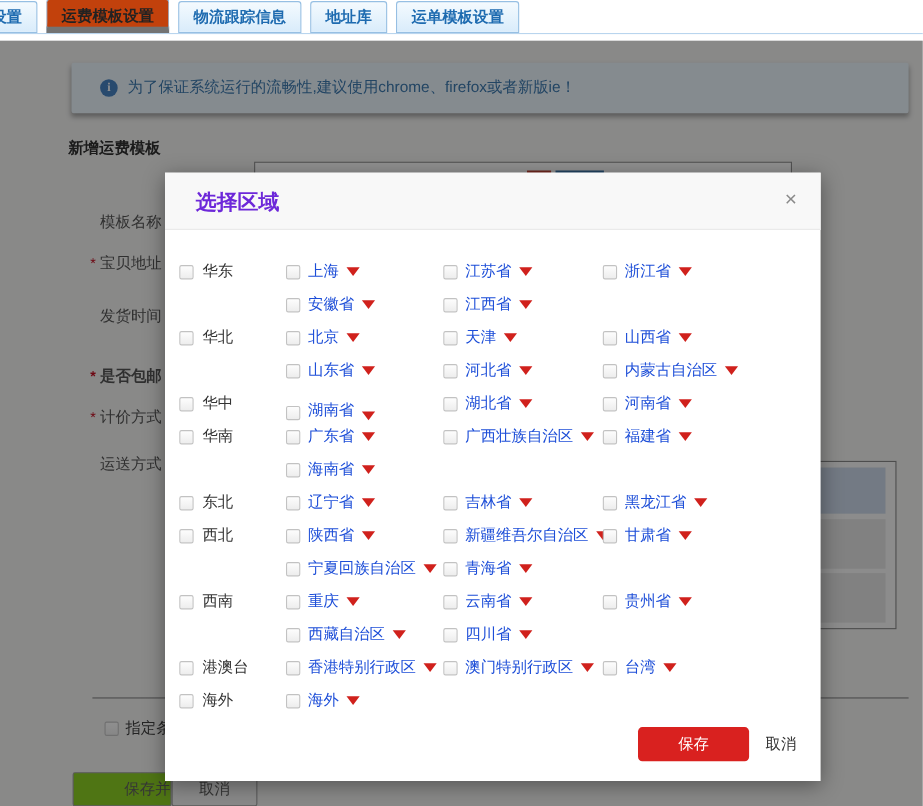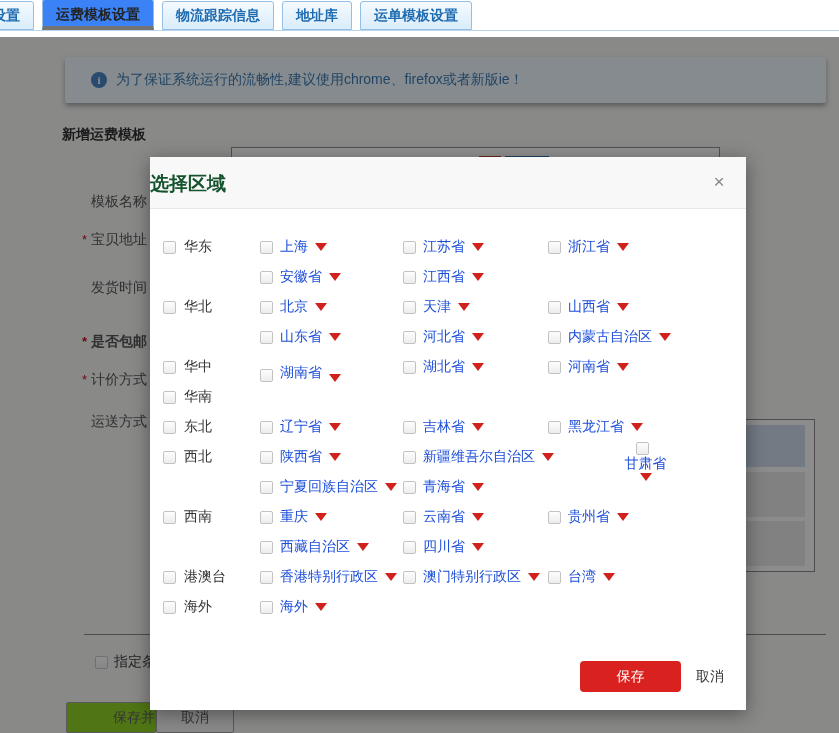--- a/index.html
+++ b/index.html
@@ -8,22 +8,22 @@
   .stage { position:relative; width:839px; height:733px; overflow:hidden; background:#fff; }
 
   
   .tabbar { position:absolute; top:0; left:0; width:839px; height:31px;
     border-bottom:1px solid #b9d5ee; display:flex; align-items:flex-end; z-index:3; background:#fff; }
   .tab { height:29px; line-height:27px; padding:0 13px; margin-right:8px;
     border:1px solid #96bfe3; border-radius:3px 3px 0 0; white-space:nowrap;
     background:linear-gradient(#f4fafe,#d9ecfb); color:#1e6bb0;
     font-size:14px; font-weight:bold; cursor:pointer; }
   .tab.first { margin-left:-64px; }
-  .tab.active { background:#3b82f6; color:#222; height:31px; line-height:29px;
-    border-bottom:4px solid #737373; position:relative; z-index:4; }
+  .tab.active { background:#c2410c; color:#222; height:31px; line-height:29px;
+    border-bottom:6px solid #737373; position:relative; z-index:4; }
 
   
   .content { position:absolute; top:37px; left:0; width:839px; height:696px; background:#f1f1f0; }
   .banner { position:absolute; left:65px; top:20px; width:761px; height:46px;
     background:#eaf5fd; border-radius:2px; box-shadow:0 3px 5px rgba(0,0,0,.35);
     display:flex; align-items:center; padding-left:26px; }
   .info-ic { width:16px; height:16px; border-radius:50%; background:#3b7bbf; color:#fff;
     font-size:11px; font-weight:bold; text-align:center; line-height:16px; margin-right:9px;
     font-family:"Liberation Serif","DejaVu Serif",serif; }
   .banner span.txt { color:#3172ab; font-size:14px; }
@@ -54,21 +54,21 @@
   .btn-save-return { left:66px; top:665px; width:90px; background:#84cc16;padding-left:46px; }
   .btn-cancel-back { left:156px; top:665px; width:78px; background:#f2f2f1; }
 
   .overlay { position:absolute; top:37px; left:0; width:839px; height:696px;
     background:rgba(20,20,20,.47); z-index:10; }
 
   
   .modal { position:absolute; left:150px; top:157px; width:596px; height:553px; z-index:20;
     background:#fff; box-shadow:0 4px 18px rgba(0,0,0,.4); }
   .m-head { position:relative; height:52px; background:#f8f8f8; border-bottom:1px solid #e8e8e8; }
-  .m-title { position:absolute; left:0; top:14px; font-size:19px; font-weight:bold; color:#14532d; }
+  .m-title { position:absolute; left:28px; top:14px; font-size:19px; font-weight:bold; color:#6d28d9; }
   .m-close { position:absolute; right:15px; top:13px; width:24px; height:24px; text-align:center;
     line-height:24px; font-size:19px; color:#8a8a8a; cursor:pointer; }
   .m-body { position:absolute; left:13px; top:75px; right:10px; }
   .group { display:flex; }
   .region-cell { width:97px; height:30px; display:flex; align-items:center; flex:none; }
   .region-cell .lb { font-size:14px; color:#333; margin-left:8px; }
   .prov-grid { display:grid; grid-template-columns:143px 145px 1fr; grid-auto-rows:30px; flex:1; }
   .prov { display:flex; align-items:center; white-space:nowrap; cursor:pointer; }
   .prov .lb { font-size:14px; color:#1d4ed8; margin-left:7px; }
   .tri { width:0; height:0; border-left:6px solid transparent; border-right:6px solid transparent;
@@ -226,20 +226,42 @@
               <span class="lb">河南省</span>
               <span class="tri"></span>
             </div>
           </div>
         </div>
         <div class="group">
           <div class="region-cell">
             <span class="cb"></span>
             <span class="lb">华南</span>
           </div>
+          <div class="prov-grid">
+            <div class="prov" style="grid-area: 1 / 1;">
+              <span class="cb"></span>
+              <span class="lb">广东省</span>
+              <span class="tri"></span>
+            </div>
+            <div class="prov" style="grid-area: 1 / 2;">
+              <span class="cb"></span>
+              <span class="lb">广西壮族自治区</span>
+              <span class="tri"></span>
+            </div>
+            <div class="prov" style="grid-area: 1 / 3;">
+              <span class="cb"></span>
+              <span class="lb">福建省</span>
+              <span class="tri"></span>
+            </div>
+            <div class="prov" style="grid-area: 2 / 1;">
+              <span class="cb"></span>
+              <span class="lb">海南省</span>
+              <span class="tri"></span>
+            </div>
+          </div>
         </div>
         <div class="group">
           <div class="region-cell">
             <span class="cb"></span>
             <span class="lb">东北</span>
           </div>
           <div class="prov-grid">
             <div class="prov" style="grid-area: 1 / 1;">
               <span class="cb"></span>
               <span class="lb">辽宁省</span>
@@ -266,21 +288,21 @@
             <div class="prov" style="grid-area: 1 / 1;">
               <span class="cb"></span>
               <span class="lb">陕西省</span>
               <span class="tri"></span>
             </div>
             <div class="prov" style="grid-area: 1 / 2;">
               <span class="cb"></span>
               <span class="lb">新疆维吾尔自治区</span>
               <span class="tri"></span>
             </div>
-            <div class="prov" style="grid-area: 1 / 3; flex-direction: column;">
+            <div class="prov" style="grid-area: 1 / 3;">
               <span class="cb"></span>
               <span class="lb">甘肃省</span>
               <span class="tri"></span>
             </div>
             <div class="prov" style="grid-area: 2 / 1;">
               <span class="cb"></span>
               <span class="lb">宁夏回族自治区</span>
               <span class="tri"></span>
             </div>
             <div class="prov" style="grid-area: 2 / 2;">

